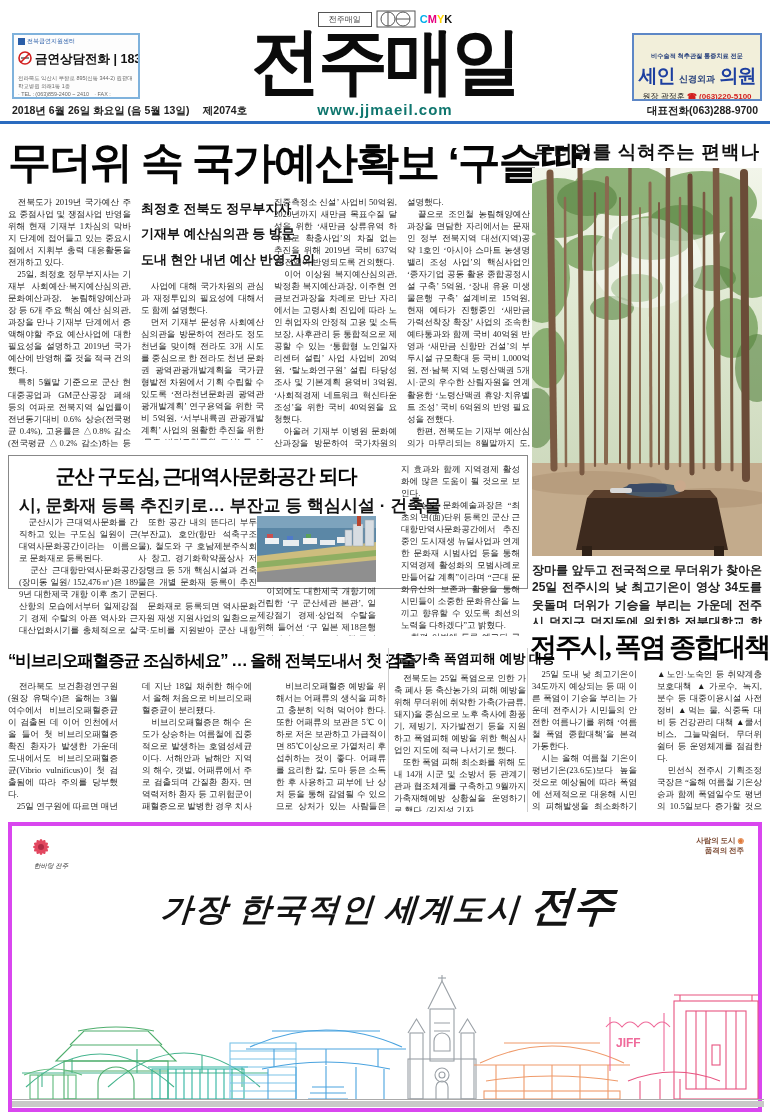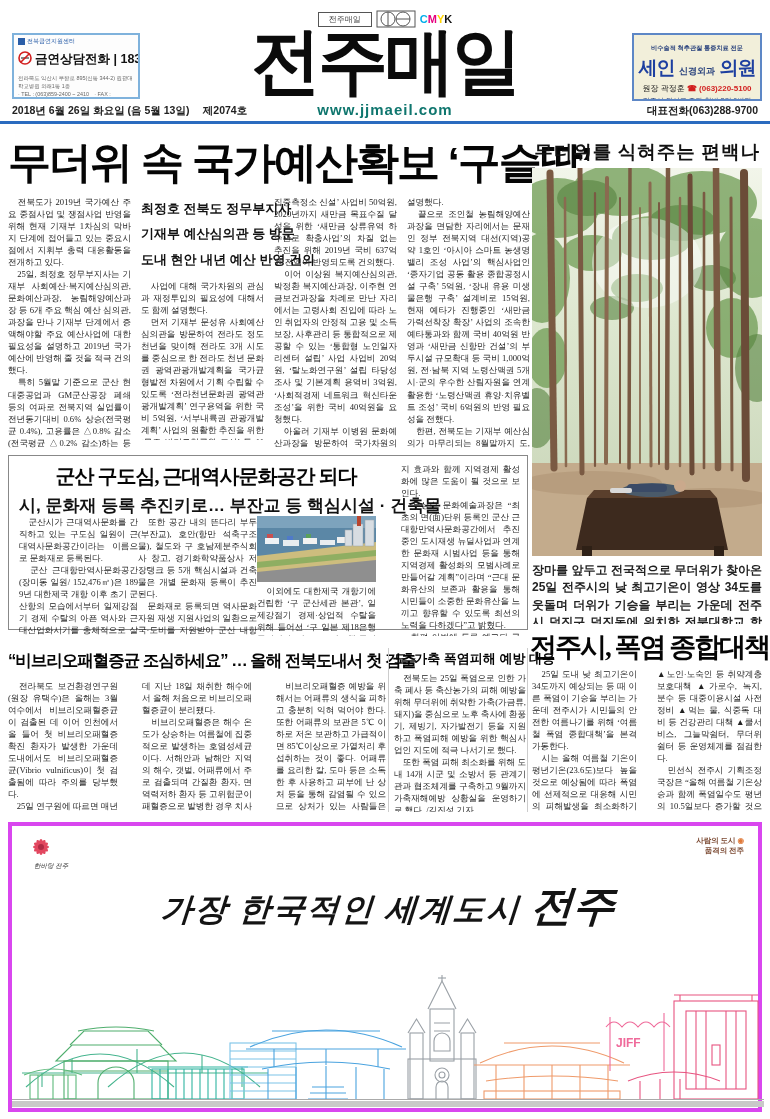--- a/index.html
+++ b/index.html
@@ -17,21 +17,21 @@
   .masthead{top:26px;left:235px;width:300px;text-align:center;
      font-family:"Liberation Sans",sans-serif;font-weight:900;font-size:70px;
      letter-spacing:-3px;color:#0b0b0b;transform:scaleY(1.04);line-height:1.0;}
   .adL{top:33px;left:12px;width:128px;height:66px;border:2px solid #7fb2dc;background:#fdfdfd;
      font-family:"Liberation Sans",sans-serif;overflow:hidden;padding:2px 4px;box-sizing:border-box;}
   .adL-org{font-size:6px;color:#2a5ea8;display:flex;align-items:center;gap:2px;}
   .adL-org .sq{width:7px;height:7px;background:#2a5ea8;display:inline-block;}
   .adL-main{font-size:12.5px;font-weight:bold;color:#111;margin-top:5px;display:flex;align-items:center;gap:3px;white-space:nowrap;}
   .adL-addr{font-size:5.4px;color:#666;margin-top:6px;line-height:1.5;}
   .adR{top:33px;left:632px;width:130px;height:68px;border:2px solid #5d87c6;background:#f2efda;
-     font-family:"Liberation Sans",sans-serif;text-align:center;box-sizing:border-box;padding:9px 2px;overflow:hidden;}
+     font-family:"Liberation Sans",sans-serif;text-align:center;box-sizing:border-box;padding:17px 2px;overflow:hidden;}
   .adR-tag{font-size:6.2px;color:#27407c;font-weight:bold;}
   .adR-name{margin-top:2px;font-weight:900;color:#1d3fa0;white-space:nowrap;}
   .adR-name .big{font-size:19px;letter-spacing:-1px;}
   .adR-name .small{font-size:9px;color:#27407c;}
   .adR-doc{font-size:8px;margin-top:2px;color:#222;}
   .adR-doc .tel{color:#d21f1f;font-weight:bold;}
   .adR-addr{font-size:7px;color:#27407c;margin-top:2px;}
   .dateline{top:104px;left:12px;width:746px;display:flex;justify-content:space-between;
      font-family:"Liberation Sans",sans-serif;font-size:10.5px;font-weight:bold;color:#222;}
   .website{top:101px;left:285px;width:200px;text-align:center;color:#0f766e;
@@ -52,21 +52,21 @@
      font-size:18.5px;letter-spacing:1px;color:#111;}
   .ph-img{top:168px;left:532px;width:230px;height:388px;overflow:hidden;background:#e7ecdd;}
   .ph-cap{top:562px;left:532px;width:230px;height:62px;font-family:"Liberation Sans",sans-serif;
      font-size:12px;font-weight:bold;line-height:1.45;text-align:justify;word-break:break-all;color:#222;overflow:hidden;}
   
   .jh-hl{top:629px;left:530px;width:232px;font-weight:900;font-size:27px;letter-spacing:-2px;
      color:#050505;white-space:nowrap;}
   .jh-cols{top:668px;left:532px;width:230px;display:flex;gap:20px;}
   .jh-cols .col{width:111px;height:146px;}
   
-  .gbox{top:455px;left:8px;width:520px;height:175px;border:1px solid #888;box-sizing:border-box;background:#fff;}
+  .gbox{top:455px;left:8px;width:520px;height:134px;border:1px solid #888;box-sizing:border-box;background:#fff;}
   .g-title{position:absolute;top:7px;left:10px;width:374px;text-align:center;font-weight:900;
      font-size:20px;letter-spacing:-1px;color:#050505;white-space:nowrap;}
   .g-sub{position:absolute;top:38px;left:10px;width:374px;text-align:center;
      font-family:"Liberation Sans",sans-serif;font-weight:800;font-size:17px;color:#111;white-space:nowrap;}
   .g-cols{position:absolute;top:60px;left:10px;width:374px;display:flex;}
   .g-cols .col{width:119px;height:120px;}
   .g-col4{position:absolute;top:7px;left:392px;width:119px;height:173px;}
   .g-photo{width:119px;height:66px;margin-bottom:3px;overflow:hidden;background:#9db9cc;}
   .g-c3txt{height:51px;}
   

